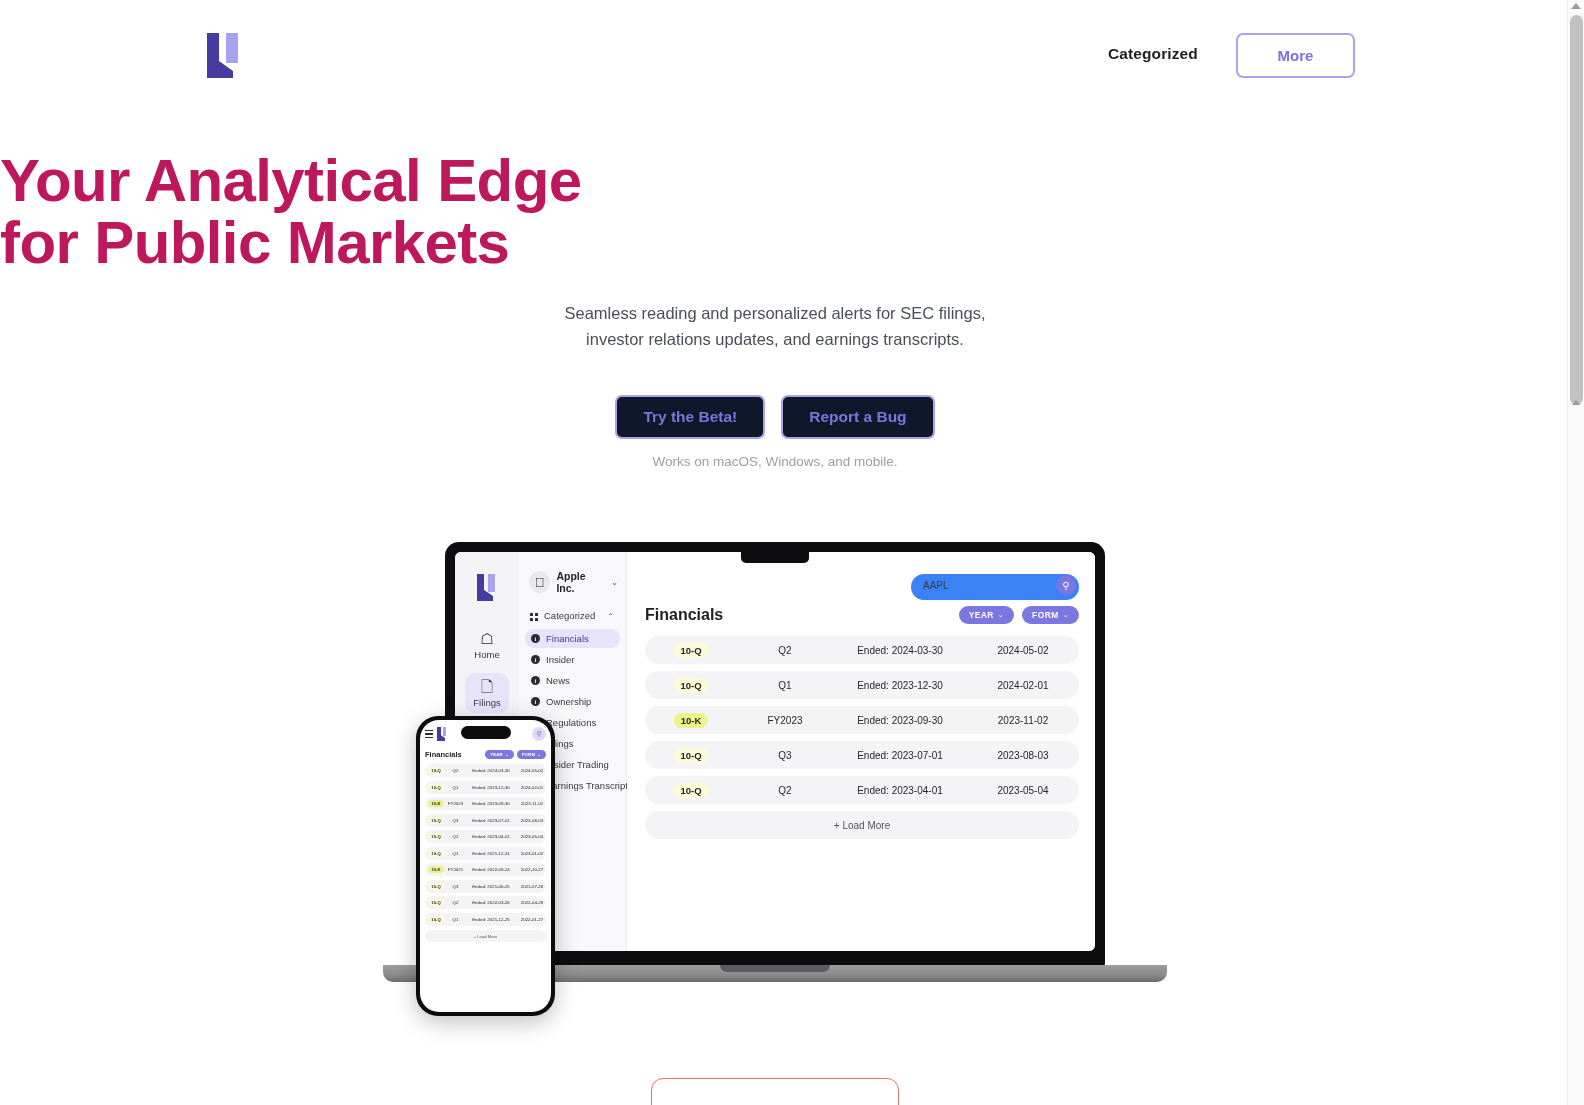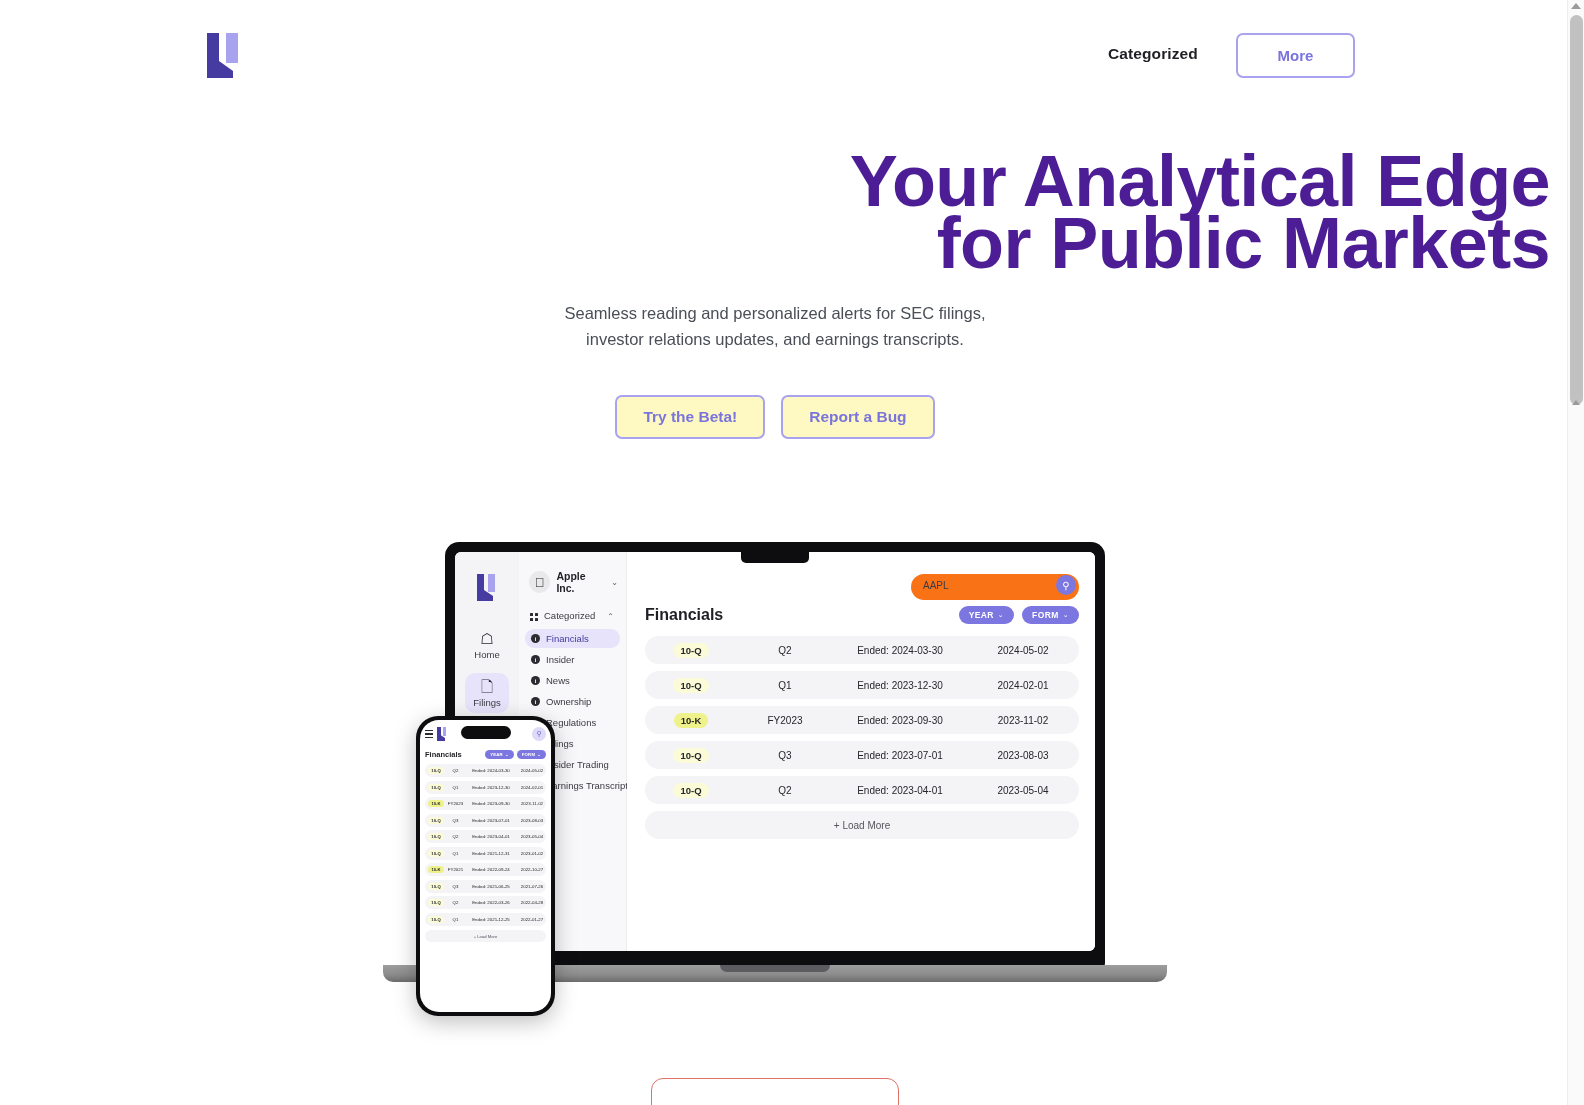--- a/index.html
+++ b/index.html
@@ -78,37 +78,37 @@
     width: 119px; height: 45px;
     border: 2px solid #a9a2ee; border-radius: 7px;
     background: #ffffff;
     display: flex; align-items: center; justify-content: center;
     font-size: 15px; font-weight: bold; color: #7a74dd;
   }
 
   
   .hero-title {
     position: absolute; left: 0; top: 150px; width: 1550px;
-    text-align: right;
-    font-size: 72px; font-weight: bold; line-height: 62px;
-    color: #4c1d95; letter-spacing: -0.6px;
+    text-align: left;
+    font-size: 60px; font-weight: bold; line-height: 62px;
+    color: #be185d; letter-spacing: -0.6px;
   }
   .hero-sub {
     position: absolute; left: 0; top: 300px; width: 1550px;
     text-align: center;
     font-size: 16.5px; line-height: 26px; color: #4a4f57;
   }
   .cta-row {
     position: absolute; left: 0; top: 395px; width: 1550px;
     display: flex; justify-content: center; gap: 16px;
   }
   .cta-btn {
     height: 44px; padding: 0 26px;
     border: 2px solid #a9a2ee; border-radius: 7px;
-    background: #fef9c3;
+    background: #0f172a;
     display: flex; align-items: center; justify-content: center;
     font-size: 15.5px; font-weight: bold; color: #7a74dd;
   }
   .works-note {
     position: absolute; left: 0; top: 454px; width: 1550px;
     text-align: center; font-size: 13.5px; color: #9aa0a8;
   }
 
   
   .laptop {
@@ -205,21 +205,21 @@
     width: 9px; height: 9px; border-radius: 50%;
     background: #2b2b31; color: #fff; font-size: 6px;
     display: flex; align-items: center; justify-content: center;
     flex-shrink: 0; font-weight: bold;
   }
 
   .app-main { flex: 1; background: #ffffff; padding: 22px 16px 0 18px; position: relative; }
   .search-wrap {
     position: absolute; right: 16px; top: 22px;
     width: 168px; height: 26px;
-    background: #f97316; border-radius: 13px;
+    background: #3b82f6; border-radius: 13px;
     display: flex; align-items: center; padding: 0 3px 4px 12px;
   }
   .search-val { flex: 1; font-size: 10px; color: #3a3a42; }
   .search-btn {
     width: 20px; height: 20px; border-radius: 50%;
     background: #7c76e0; color: #fff;
     display: flex; align-items: center; justify-content: center;
     font-size: 10px;
   }
   .main-head { display: flex; align-items: center; margin-top: 32px; }
@@ -345,20 +345,21 @@
     <div>for Public Markets</div>
   </div>
   <div class="hero-sub">
     <div>Seamless reading and personalized alerts for SEC filings,</div>
     <div>investor relations updates, and earnings transcripts.</div>
   </div>
   <div class="cta-row">
     <div class="cta-btn">Try the Beta!</div>
     <div class="cta-btn">Report a Bug</div>
   </div>
+  <div class="works-note">Works on macOS, Windows, and mobile.</div>
 
   <div class="laptop">
     <div class="laptop-lid">
       <div class="laptop-screen">
 
         <div class="app-rail">
           <div class="rail-logo">
             <span class="d"></span>
               <span class="df"></span>
               <span class="l"></span>

